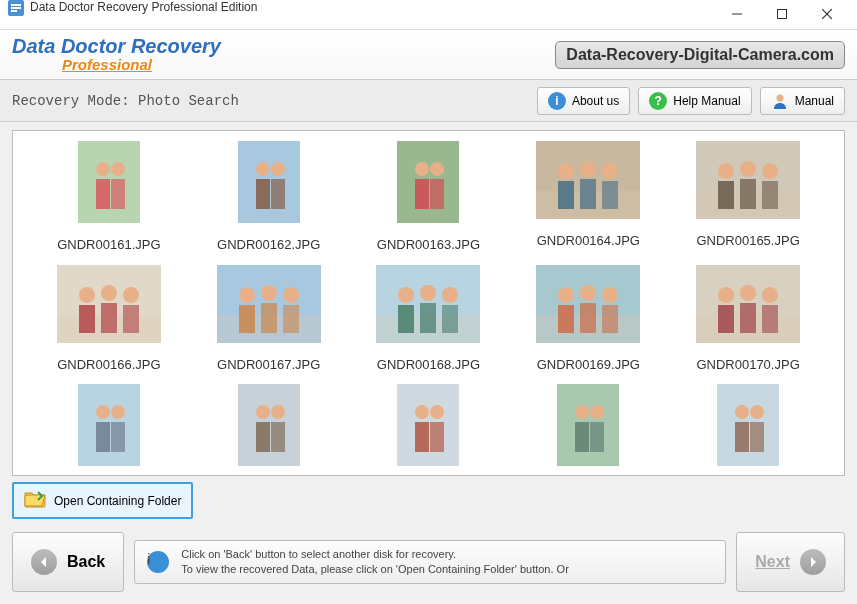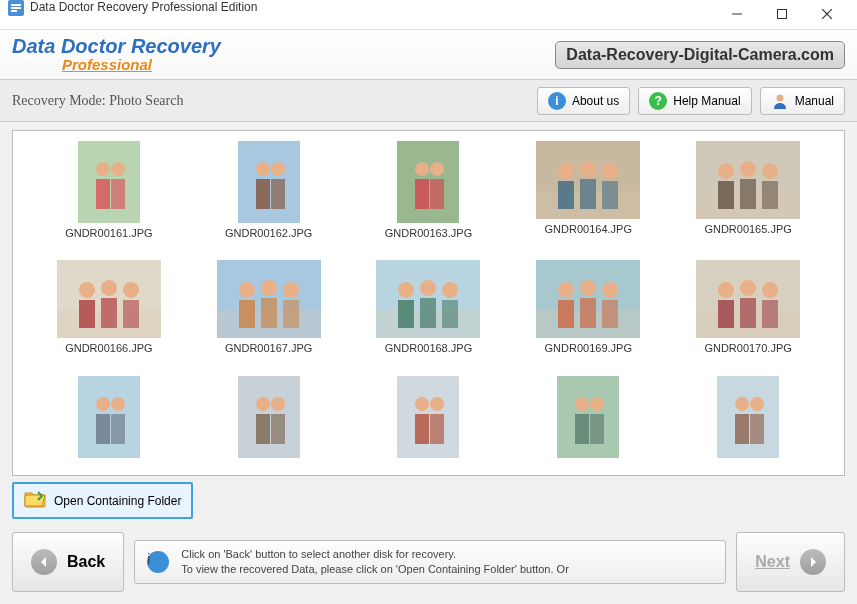--- a/index.html
+++ b/index.html
@@ -13,36 +13,36 @@
 .titlebar .winbtn { width: 45px; height: 28px; display: flex; align-items: center; justify-content: center; cursor: pointer; }
 .titlebar .winbtn svg { width: 10px; height: 10px; }
 
 .header { height: 50px; background: linear-gradient(#fff, #f8f8f8); border-bottom: 1px solid #ccc; display: flex; align-items: center; padding: 0 12px; justify-content: space-between; }
 .logo { display: flex; flex-direction: column; line-height: 1.1; }
 .logo-main { font-size: 20px; font-weight: bold; font-style: italic; color: #2e6fbf; }
 .logo-sub { font-size: 15px; font-weight: bold; font-style: italic; color: #e88a1a; padding-left: 50px; text-decoration: underline; }
 .urlbadge { border: 1px solid #888; background: linear-gradient(#e8e8e8,#d4d4d4); border-radius: 5px; padding: 4px 10px; font-size: 16px; font-weight: bold; color: #333; }
 
 .toolbar { height: 42px; display: flex; align-items: center; padding: 0 12px; justify-content: space-between; border-bottom: 1px solid #ccc; background: #ececec; }
-.modelabel { font-family: Liberation Serif, serif; font-size: 14px; color: #555; }
+.modelabel { font-family: Liberation Mono, monospace; font-size: 14px; color: #555; }
 .toolbtns { display: flex; gap: 8px; }
 .tbtn { border: 1px solid #bbb; background: linear-gradient(#fff,#eee); border-radius: 3px; padding: 4px 10px; display: flex; align-items: center; gap: 6px; font-size: 12px; cursor: pointer; }
 .tbtn .ticon { width: 18px; height: 18px; border-radius: 50%; display: flex; align-items: center; justify-content: center; font-size: 12px; font-weight: bold; color: #fff; }
 .ticon.info { background: #3b8fd6; }
 .ticon.help { background: #3bbf4a; }
 .ticon.support svg { width: 18px; height: 18px; }
 
 .content { padding: 8px 12px 0 12px; }
 .panel { border: 1px solid #bbb; background: #fff; height: 346px; position: relative; overflow: hidden; }
 .thumbs { display: grid; grid-template-columns: repeat(5, 1fr); gap: 4px 4px; padding: 10px 18px 0 18px; overflow-y: auto; height: 100%; }
 .thumb { display: flex; flex-direction: column; align-items: center; }
 .imgbox { width: 104px; height: 78px; background: #d9c8b2; display: flex; align-items: center; justify-content: center; overflow: hidden; }
 .imgbox.portrait { width: 62px; height: 82px; }
 .imgbox svg { width: 100%; height: 100%; }
-.fname { font-size: 11px; color: #333; margin-top: 4px; text-align: center; }
+.fname { font-size: 13px; color: #333; margin-top: 14px; text-align: center; }
 .thumbs::-webkit-scrollbar { width: 16px; }
 .thumbs::-webkit-scrollbar-track { background: #f0f0f0; border-left: 1px solid #ddd; }
 .thumbs::-webkit-scrollbar-thumb { background: #c8c8c8; border: 1px solid #aaa; }
 
 .openfolder { margin-top: 6px; border: 2px solid #3fa0e0; background: #e8f4ff; padding: 6px 10px; display: inline-flex; align-items: center; gap: 8px; font-size: 12px; border-radius: 2px; cursor: pointer; }
 .openfolder .foldericon svg { width: 22px; height: 18px; }
 
 .footer { position: absolute; bottom: 12px; left: 12px; right: 12px; display: flex; align-items: center; gap: 10px; }
 .navbtn { border: 1px solid #bbb; background: linear-gradient(#fdfdfd,#e6e6e6); border-radius: 3px; padding: 16px 18px; display: flex; align-items: center; gap: 10px; font-size: 16px; font-weight: bold; cursor: pointer; }
 .navbtn.disabled { color: #aaa; text-decoration: underline; }

